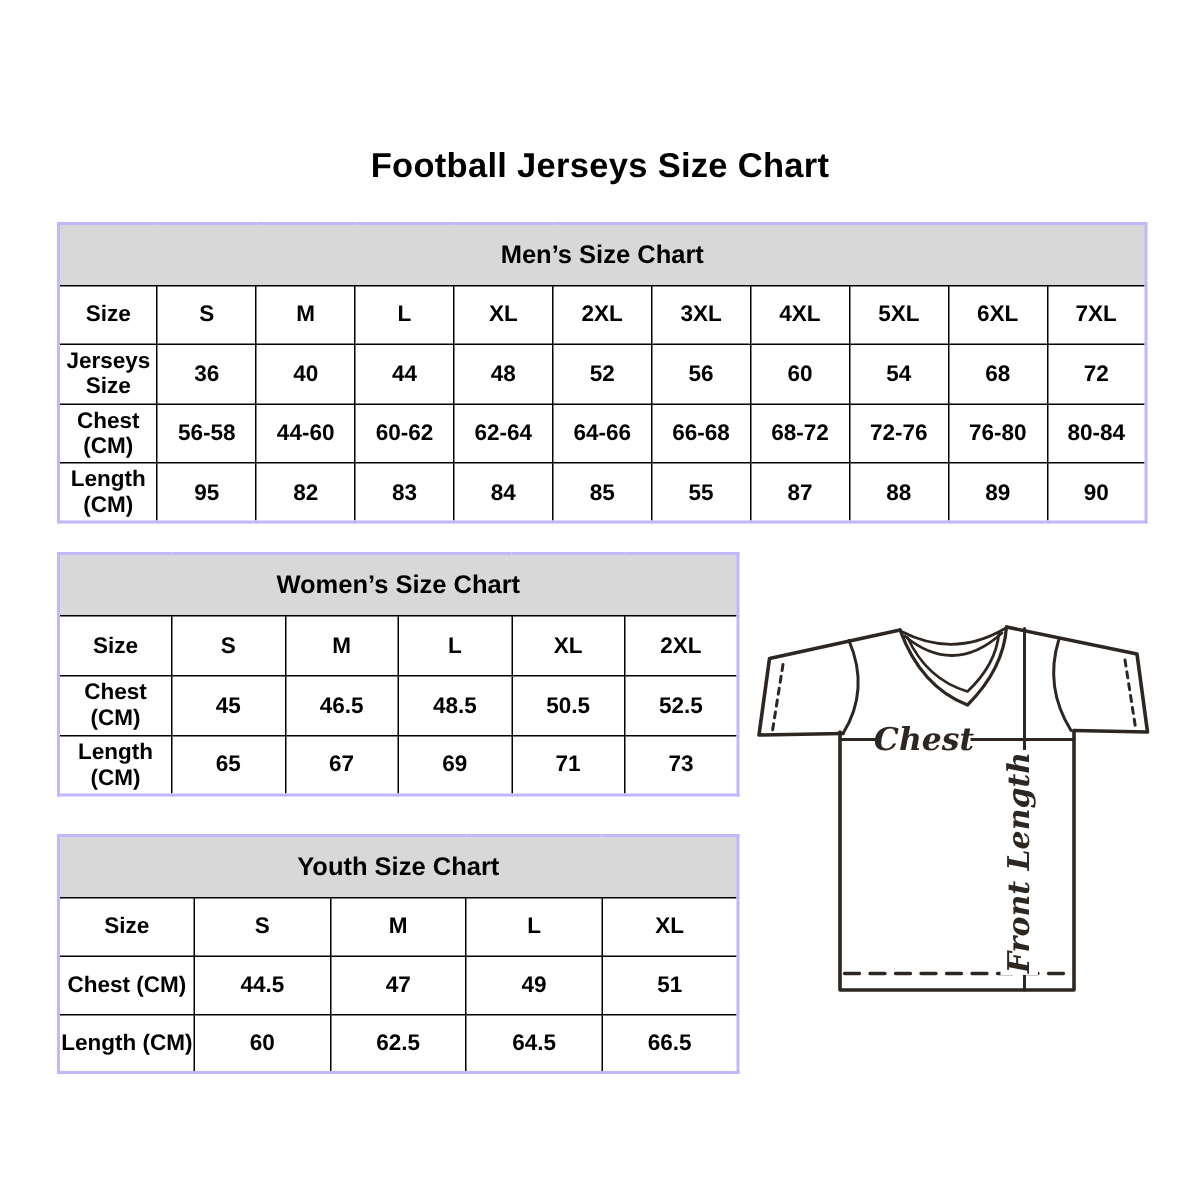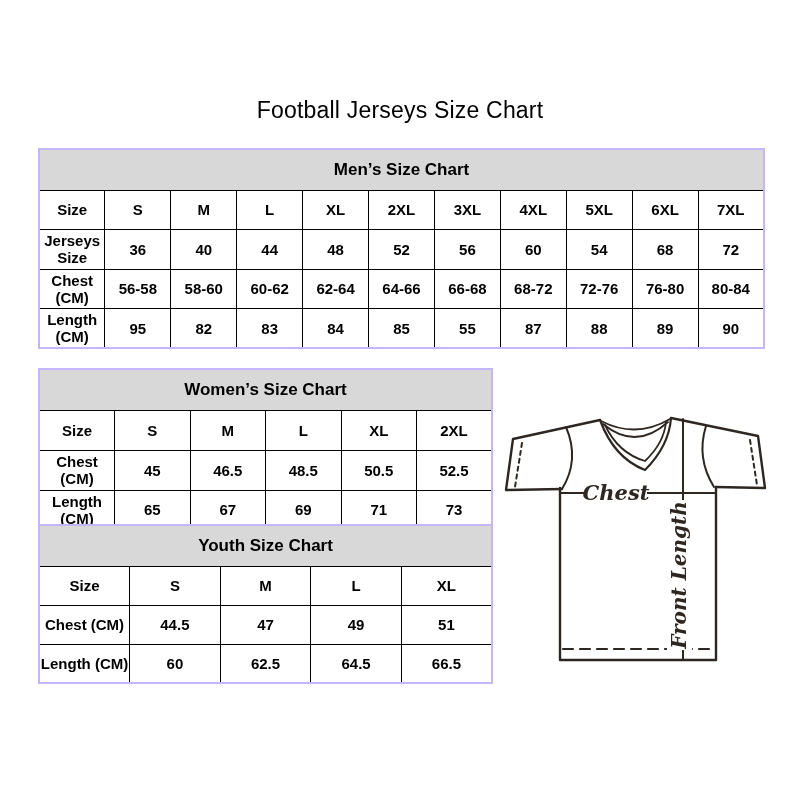--- a/index.html
+++ b/index.html
@@ -1,38 +1,38 @@
 <!DOCTYPE html>
 <html><head>
 <meta charset="utf-8">
 <style>
   * { margin:0; padding:0; box-sizing:border-box; }
   html,body { background:#ffffff; }
   body { font-family:"Liberation Sans", sans-serif; }
   .canvas { position:relative; width:800px; height:800px; background:#ffffff; overflow:hidden; margin:0 auto; }
 
   .title { position:absolute; left:0; top:97px; width:100%; text-align:center;
-           font-size:23px; font-weight:normal; color:#000; letter-spacing:0.2px; }
+           font-size:23px; font-weight:bold; color:#000; letter-spacing:0.2px; }
 
   table { border-collapse:collapse; table-layout:fixed; position:absolute;
           background:#fff; border:2px solid #c4b5fd; }
   th, td { border:1.5px solid #000; text-align:center; vertical-align:middle;
            font-weight:bold; color:#000; padding:0; overflow:hidden; }
   thead th { background:#d8d8d8; font-size:17px; height:41px; }
   td { font-size:15px; }
 
   .men   { left:38px; top:148px; width:727px; }
   .men tbody tr { height:39.5px; }
   .men td:first-child { width:110px; }
 
   .small { left:38px; width:455px; }
   .small td:first-child { width:112px; }
   .women { top:368px; }
   .women tbody tr { height:40px; }
-  .youth { top:524px;padding-left:13px; }
+  .youth { top:556px;padding-left:13px; }
   .youth tbody tr { height:39px; }
 
   .jersey-wrap { position:absolute; left:500px; top:398px; width:280px; height:275px; }
   .jersey-label { font-family:"DejaVu Serif","Liberation Serif",serif;
                   font-style:italic; font-weight:bold; fill:#2e2621; }
 </style>
 </head>
 <body>
 
 <div class="canvas">
@@ -68,21 +68,21 @@
           <td>52</td>
           <td>56</td>
           <td>60</td>
           <td>54</td>
           <td>68</td>
           <td>72</td>
         </tr>
         <tr>
           <td>Chest (CM)</td>
           <td>56-58</td>
-          <td>58-60</td>
+          <td>44-60</td>
           <td>60-62</td>
           <td>62-64</td>
           <td>64-66</td>
           <td>66-68</td>
           <td>68-72</td>
           <td>72-76</td>
           <td>76-80</td>
           <td>80-84</td>
         </tr>
         <tr>

